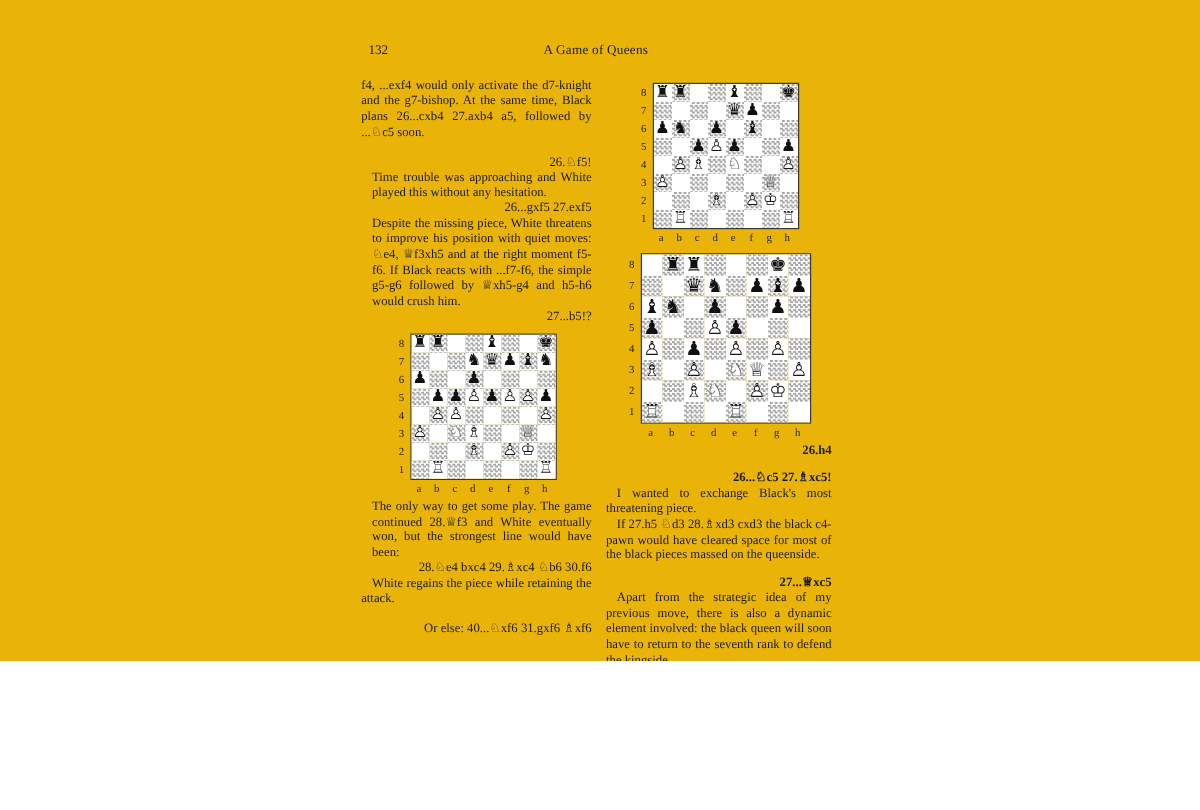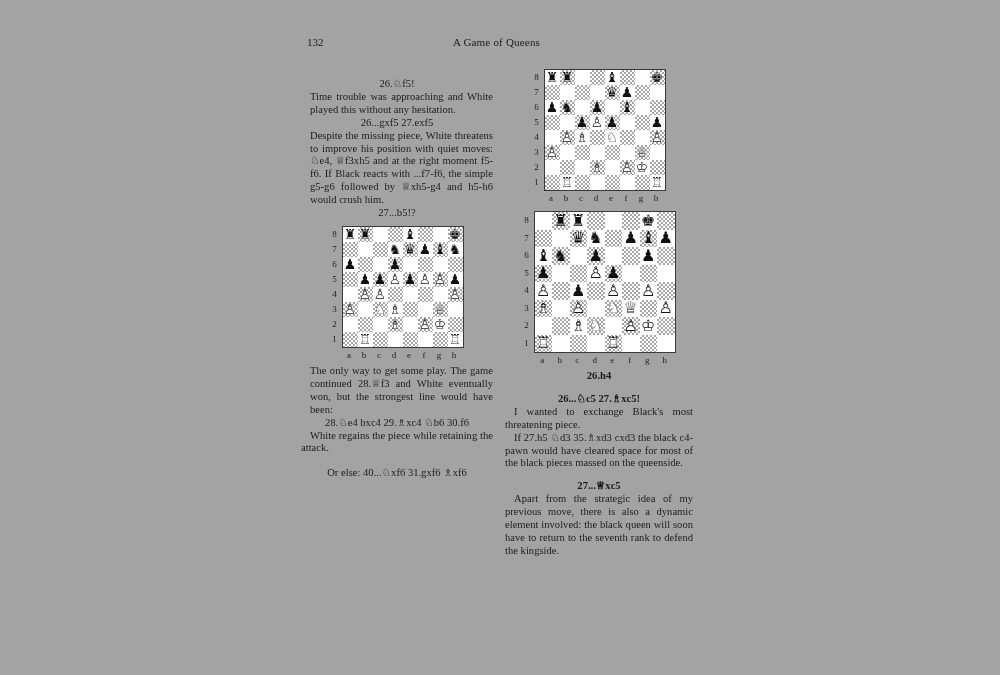--- a/index.html
+++ b/index.html
@@ -1,27 +1,27 @@
 <!DOCTYPE html>
 <html><head>
 <meta charset="utf-8">
 <style>
   html,body{margin:0;padding:0;background:#ffffff;}
-  .page{position:relative;width:1000px;height:675px;background:#a3a3a3;overflow:hidden;
+  .page{position:relative;width:1000px;height:551px;background:#eab308;overflow:hidden;
         font-family:"Liberation Serif", serif;color:#1c1c1c;}
   .hdr{position:absolute;left:301px;top:36px;width:391px;height:16px;font-size:11px;}
   .hdr .pn{position:absolute;left:6px;top:0;}
   .hdr .ttl{position:absolute;left:0;right:0;text-align:center;top:0;letter-spacing:.2px;}
   .col{position:absolute;font-size:10.6px;line-height:12.9px;text-align:justify;}
   .col-left{left:301px;top:66px;width:192px;}
   .col-right{left:505px;top:62px;width:188px;}
   p{margin:0;}
   .block{margin-left:9px;}
   .findent{text-indent:9px;}
-  .moveline{text-align:center;}
+  .moveline{text-align:right;}
   .b{font-weight:bold;}
   .gap12{margin-top:12px;}
   .gap10{margin-top:10px;}
   
   .diagram{margin:6px auto 5px;width:-moz-fit-content;width:fit-content;}
   .dbody{display:flex;align-items:flex-start;}
   .rlabs{display:flex;flex-direction:column;margin-right:3px;margin-top:1px;}
   .rlabs span{height:var(--sq);display:flex;align-items:center;justify-content:center;
               font-size:9px;line-height:1;color:#222;width:8px;}
   .board{display:grid;grid-template-columns:repeat(8,var(--sq));grid-template-rows:repeat(8,var(--sq));
@@ -44,20 +44,21 @@
 <body>
 
 <div class="page">
 
   <div class="hdr">
     <span class="pn">132</span>
     <span class="ttl">A Game of Queens</span>
   </div>
 
   <div class="col col-left">
+    <p>f4, ...exf4 would only activate the d7-knight and the g7-bishop. At the same time, Black plans 26...cxb4 27.axb4 a5, followed by ...♘c5 soon.</p>
     <p class="moveline gap12">26.♘f5!</p>
     <p class="block">Time trouble was approaching and White played this without any hesitation.</p>
     <p class="moveline">26...gxf5 27.exf5</p>
     <p class="block">Despite the missing piece, White threatens to improve his position with quiet moves: ♘e4, ♕f3xh5 and at the right moment f5-f6. If Black reacts with ...f7-f6, the simple g5-g6 followed by ♕xh5-g4 and h5-h6 would crush him.</p>
     <p class="moveline">27...b5!?</p>
 
     <figure class="diagram" style="--sq:15px">
       <div class="dbody">
         <div class="rlabs">
             <span>8</span>
@@ -722,18 +723,18 @@
               <span>g</span>
               <span>h</span>
             </div>
         </div>
       </div>
     </figure>
 
     <p class="moveline b">26.h4</p>
     <p class="moveline b gap10">26...♘c5 27.♗xc5!</p>
     <p class="findent">I wanted to exchange Black's most threatening piece.</p>
-    <p class="findent">If 27.h5 ♘d3 35.♗xd3 cxd3 the black c4-pawn would have cleared space for most of the black pieces massed on the queenside.</p>
+    <p class="findent">If 27.h5 ♘d3 28.♗xd3 cxd3 the black c4-pawn would have cleared space for most of the black pieces massed on the queenside.</p>
     <p class="moveline b gap10">27...♕xc5</p>
     <p class="findent">Apart from the strategic idea of my previous move, there is also a dynamic element involved: the black queen will soon have to return to the seventh rank to defend the kingside.</p>
   </div>
 
 </div>
 
 </body></html>

